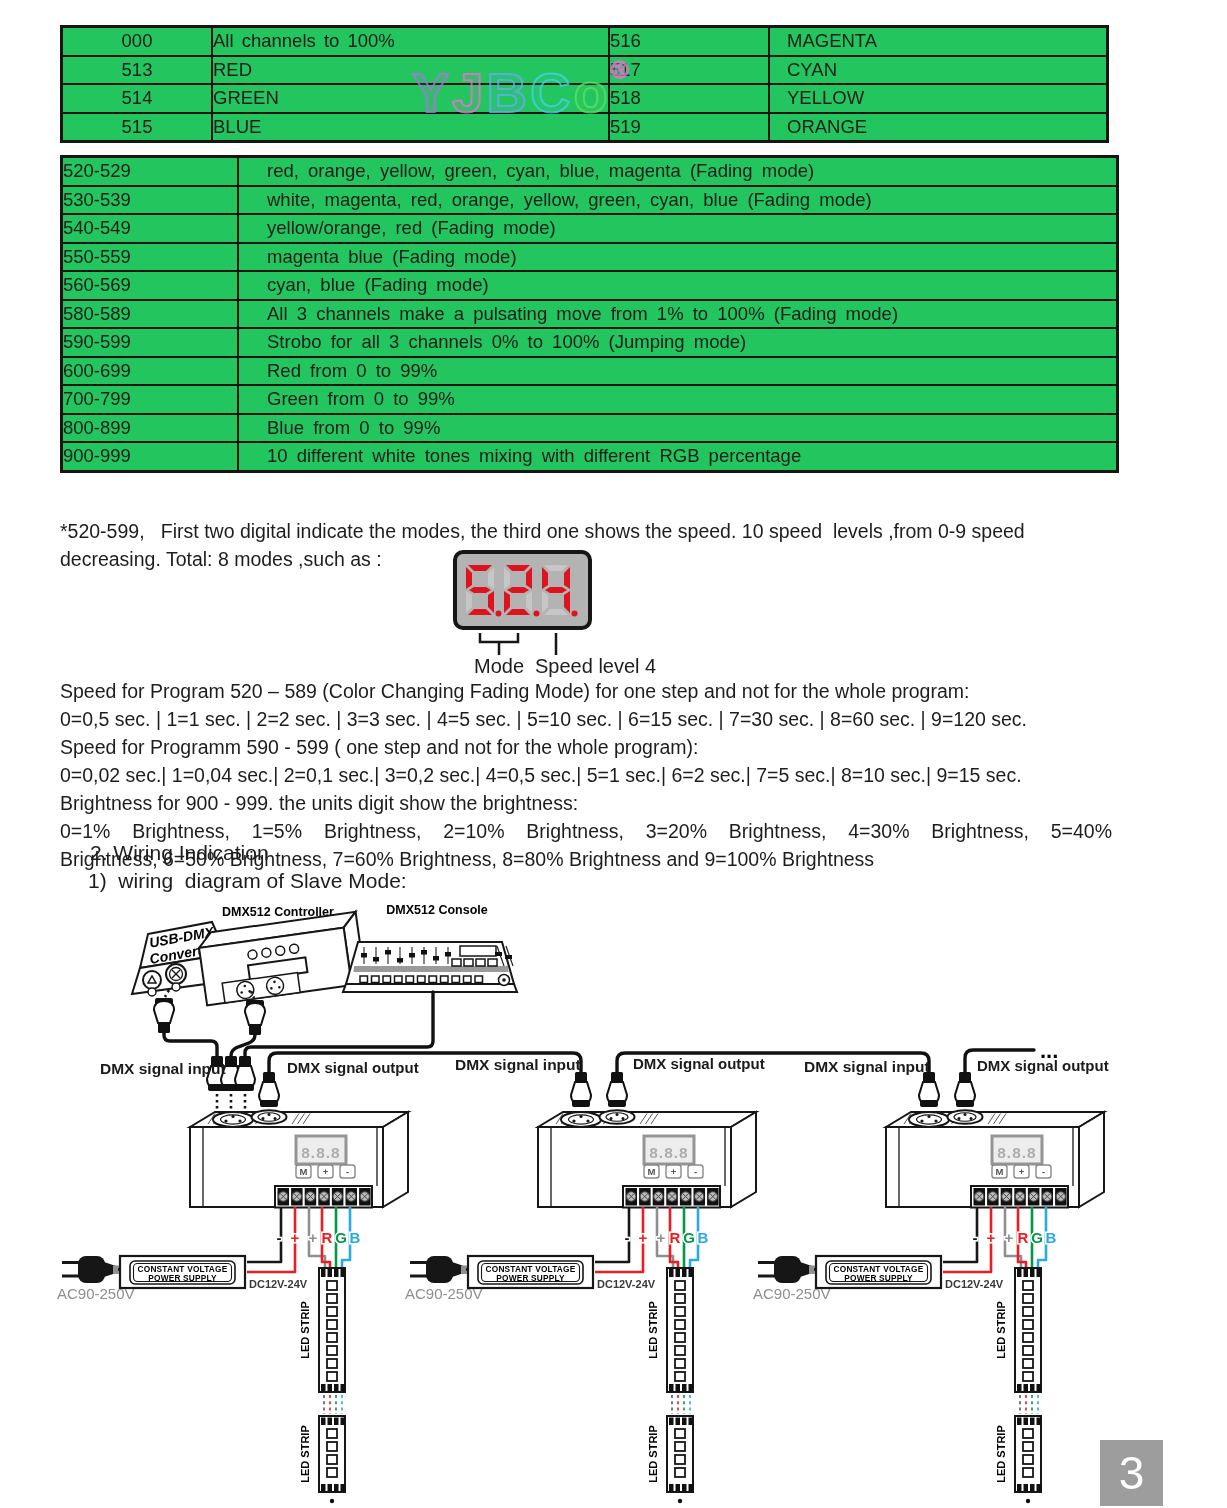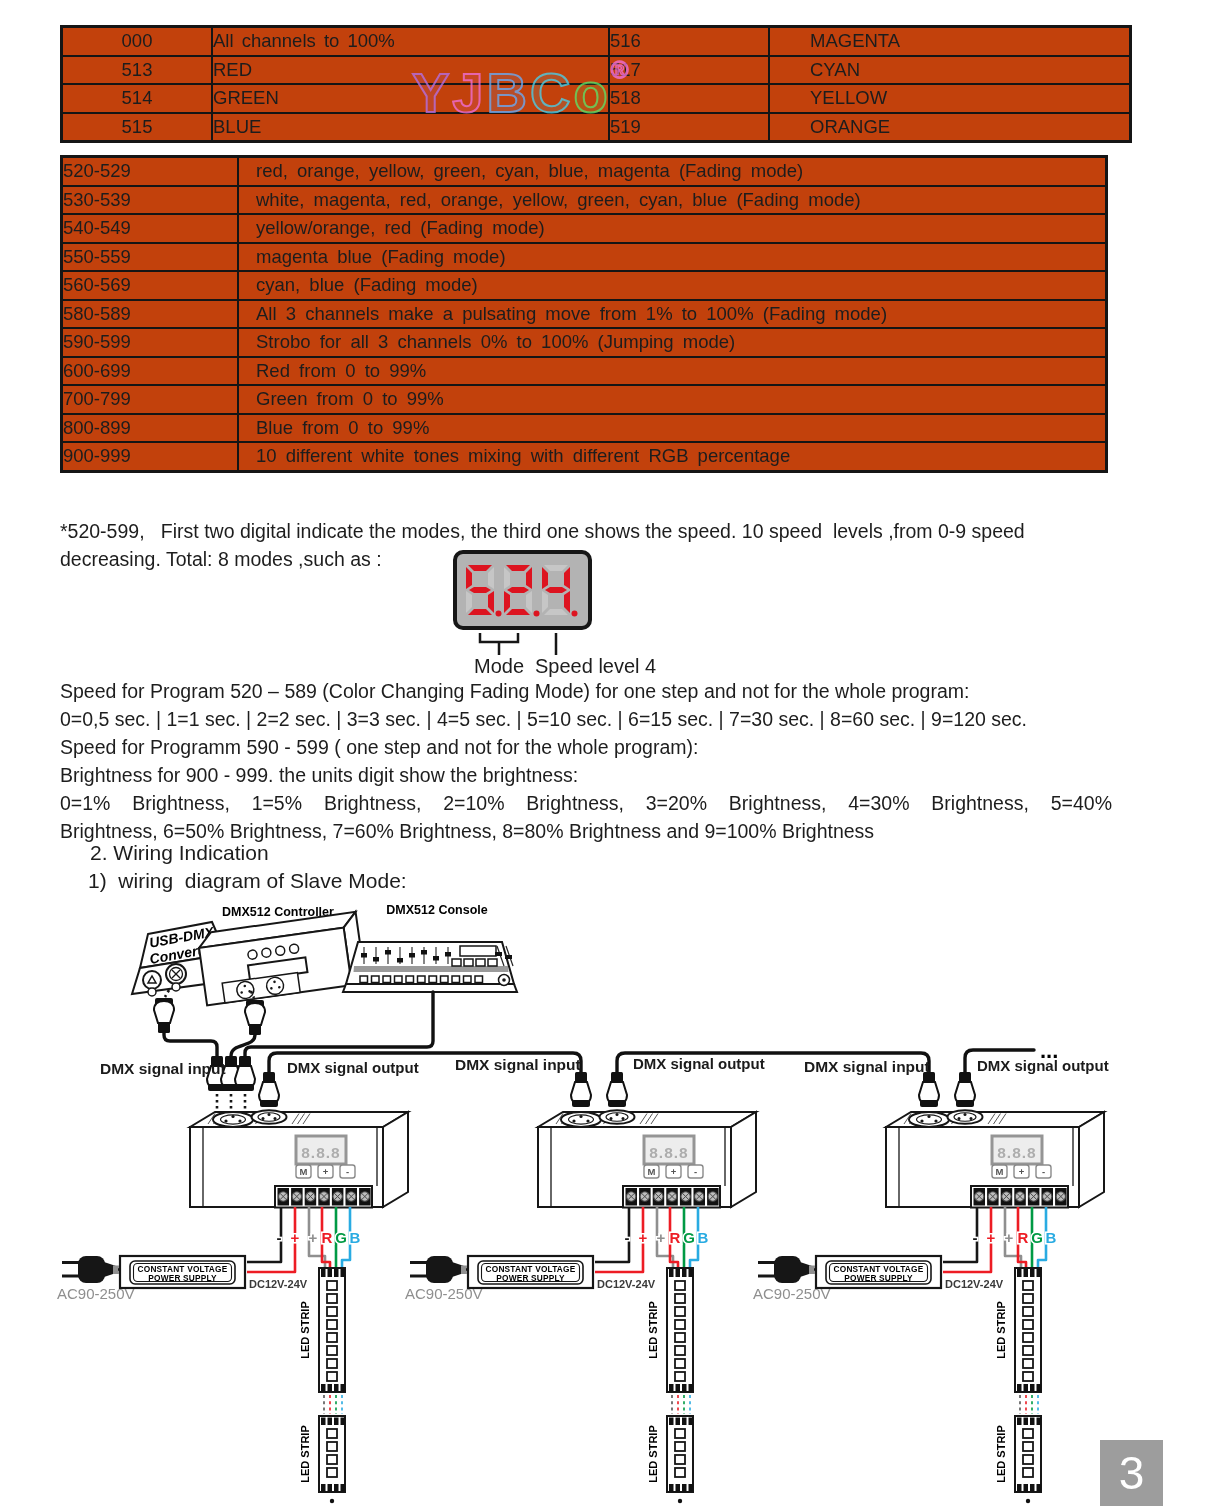--- a/index.html
+++ b/index.html
@@ -1,29 +1,29 @@
 <!DOCTYPE html>
 <html><head>
 <meta charset="utf-8">
 <style>
   html,body{margin:0;padding:0;background:#fff}
   .page{position:relative;width:1227px;height:1508px;background:#fff;overflow:hidden;
         font-family:"Liberation Sans",sans-serif;color:#1d1d1d}
   .abs{position:absolute}
   
-  table{border-collapse:collapse;position:absolute;left:60px;border:3px solid #151515;background:#c2410c}
+  table{border-collapse:collapse;position:absolute;left:60px;border:3px solid #151515;background:#22c55e}
   #t1{top:25px}
   #t2{top:155px}
   td{border:2.5px solid #151515;height:26.5px;font-size:18.5px;white-space:nowrap;padding:0}
   #t1 td:nth-child(1){width:148px;text-align:center}
   #t1 td:nth-child(2){width:395px;word-spacing:3px}
   #t1 td:nth-child(3){width:158px;}
-  #t1 td:nth-child(4){width:319px;padding-left:40px}
+  #t1 td:nth-child(4){width:319px;padding-left:17px}
   #t2 td:nth-child(1){width:174px;text-align:left}
-  #t2 td:nth-child(2){width:849px;padding-left:17px;word-spacing:4px}
+  #t2 td:nth-child(2){width:849px;padding-left:28px;word-spacing:4px}
   
   .line{white-space:pre;font-size:19.5px;line-height:28px}
   #note{left:60px;top:517px}
   #paras{left:60px;top:677px}
   .js{word-spacing:5.5px}
   #h2{left:90px;top:841px;font-size:21px}
   #h3{left:88px;top:869px;font-size:21px;white-space:pre}
   
   #wm{left:412px;top:56px;font-size:56px;font-weight:bold;letter-spacing:3px;opacity:.8;
       z-index:4;pointer-events:none;white-space:nowrap}
@@ -164,20 +164,21 @@
       </g>
     <path d="M40,88 L40,97 L78,97 L78,88 M59,97 L59,110 M116,88 L116,110" fill="none" stroke="#161616" stroke-width="2.5"></path>
     <text x="59" y="128" text-anchor="middle" font-size="20" fill="#1d1d1d">Mode</text>
     <text x="95" y="128" font-size="20" fill="#1d1d1d">Speed level 4</text>
   </svg>
 
   <div id="paras" class="abs">
       <div class="line">Speed for Program 520 – 589 (Color Changing Fading Mode) for one step and not for the whole program:</div>
       <div class="line">0=0,5 sec. | 1=1 sec. | 2=2 sec. | 3=3 sec. | 4=5 sec. | 5=10 sec. | 6=15 sec. | 7=30 sec. | 8=60 sec. | 9=120 sec.</div>
       <div class="line">Speed for Programm 590 - 599 ( one step and not for the whole program):</div>
+      <div class="line">0=0,02 sec.| 1=0,04 sec.| 2=0,1 sec.| 3=0,2 sec.| 4=0,5 sec.| 5=1 sec.| 6=2 sec.| 7=5 sec.| 8=10 sec.| 9=15 sec.</div>
       <div class="line">Brightness for 900 - 999. the units digit show the brightness:</div>
       <div class="line js">0=1%  Brightness,  1=5%  Brightness,  2=10%  Brightness,  3=20%  Brightness,  4=30%  Brightness,  5=40%</div>
       <div class="line">Brightness, 6=50% Brightness, 7=60% Brightness, 8=80% Brightness and 9=100% Brightness</div>
     </div>
 
   <div id="h2" class="abs">2. Wiring Indication</div>
   <div id="h3" class="abs">1)  wiring  diagram of Slave Mode:</div>
 
   <svg id="diag" class="abs" style="left:0;top:900px" width="1227" height="608" viewBox="0 0 1227 608">
     <defs>

